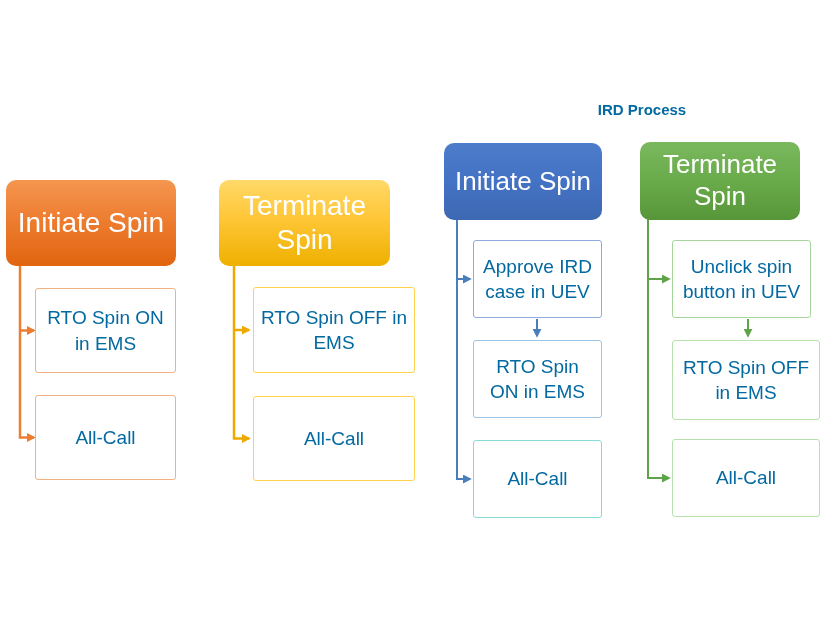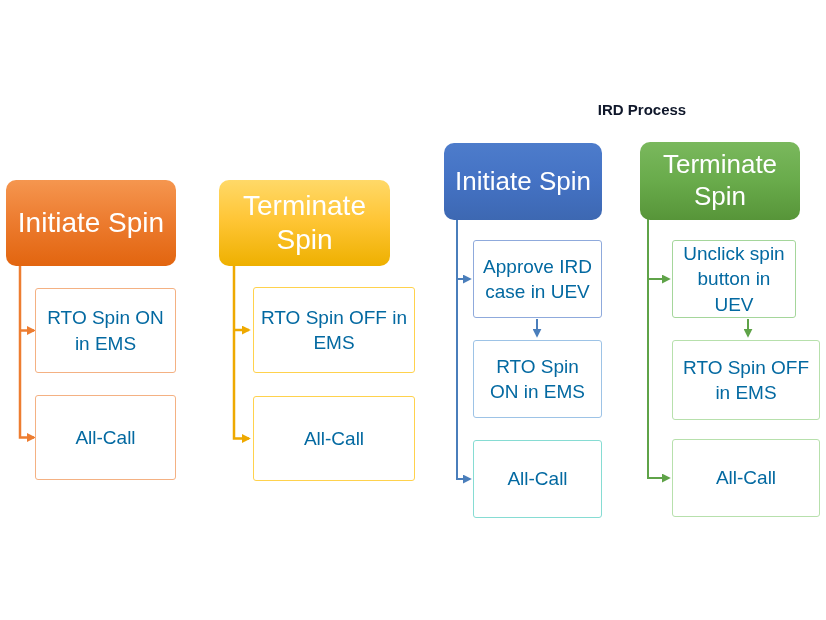--- a/index.html
+++ b/index.html
@@ -7,21 +7,21 @@
     position:relative;
     width:826px;height:620px;
     background:#fff;
     font-family:"Liberation Sans", sans-serif;
     overflow:hidden;
   }
   .title{
     position:absolute;
     font-size:15px;
     font-weight:700;
-    color:#0f172a;
+    color:#0369a1;
     text-align:center;
     white-space:nowrap;
   }
   .title-current{left:117px;top:136px;width:160px;}
   .title-ird{left:562px;top:101px;width:160px;}
 
   .hdr{
     position:absolute;
     border-radius:10px;
     color:#fff;
@@ -62,21 +62,21 @@
   .b-green1{border-color:#A5D69B;}
   .b-green2{border-color:#B7E0AC;}
 
   .s-c1-1{left:35px;top:288px;width:141px;height:85px;}
   .s-c1-2{left:35px;top:395px;width:141px;height:85px;}
   .s-c2-1{left:253px;top:287px;width:162px;height:86px;}
   .s-c2-2{left:253px;top:396px;width:162px;height:85px;}
   .s-c3-1{left:473px;top:240px;width:129px;height:78px;}
   .s-c3-2{left:473px;top:340px;width:129px;height:78px;}
   .s-c3-3{left:473px;top:440px;width:129px;height:78px;}
-  .s-c4-1{left:672px;top:240px;width:124px;height:78px;}
+  .s-c4-1{left:672px;top:240px;width:139px;height:78px;}
   .s-c4-2{left:672px;top:340px;width:148px;height:80px;}
   .s-c4-3{left:672px;top:439px;width:148px;height:78px;}
 
   .connectors{position:absolute;left:0;top:0;pointer-events:none;}
 </style>
 </head>
 <body>
 
 <div class="canvas">
 

